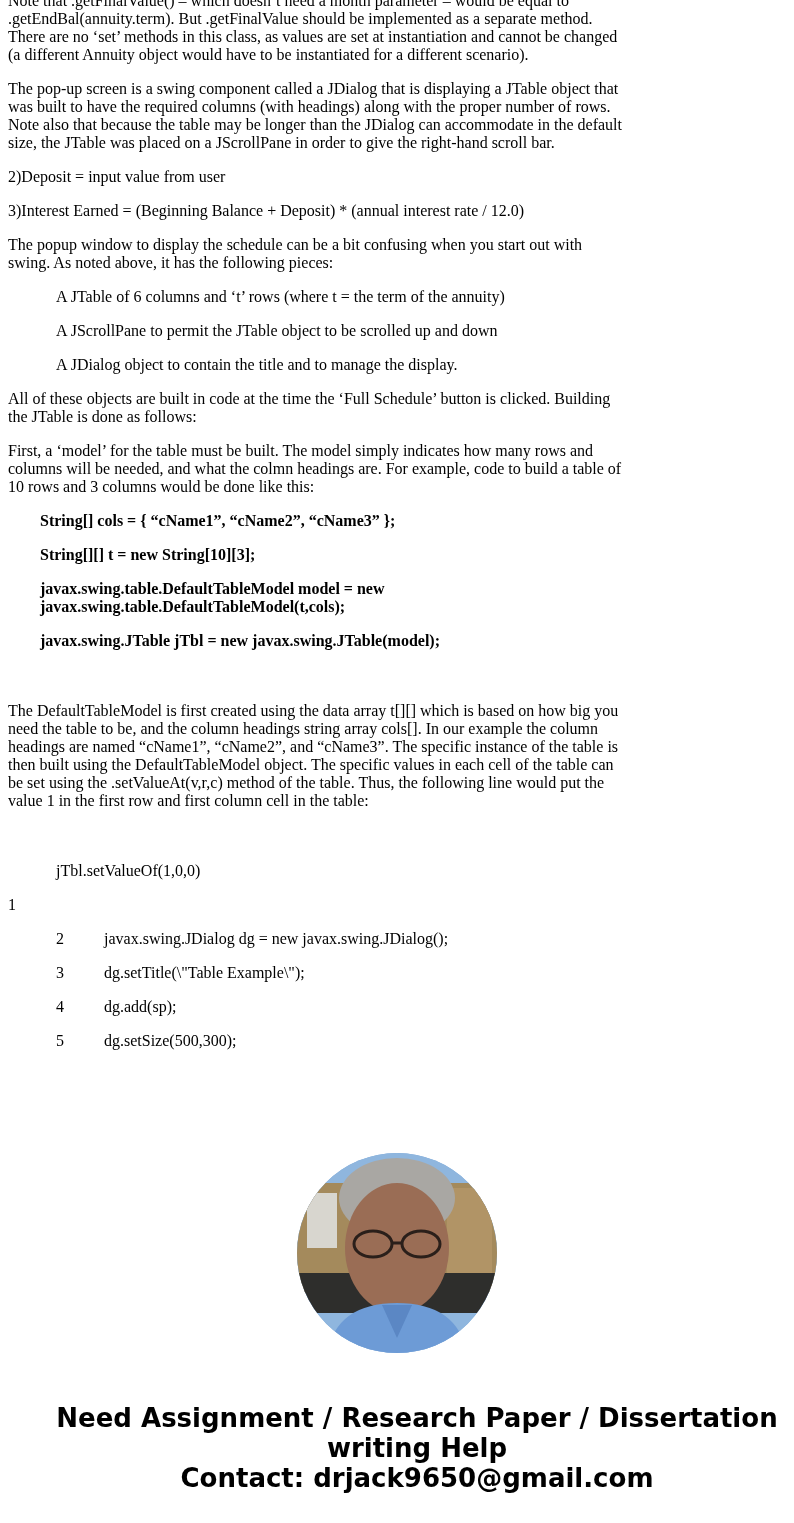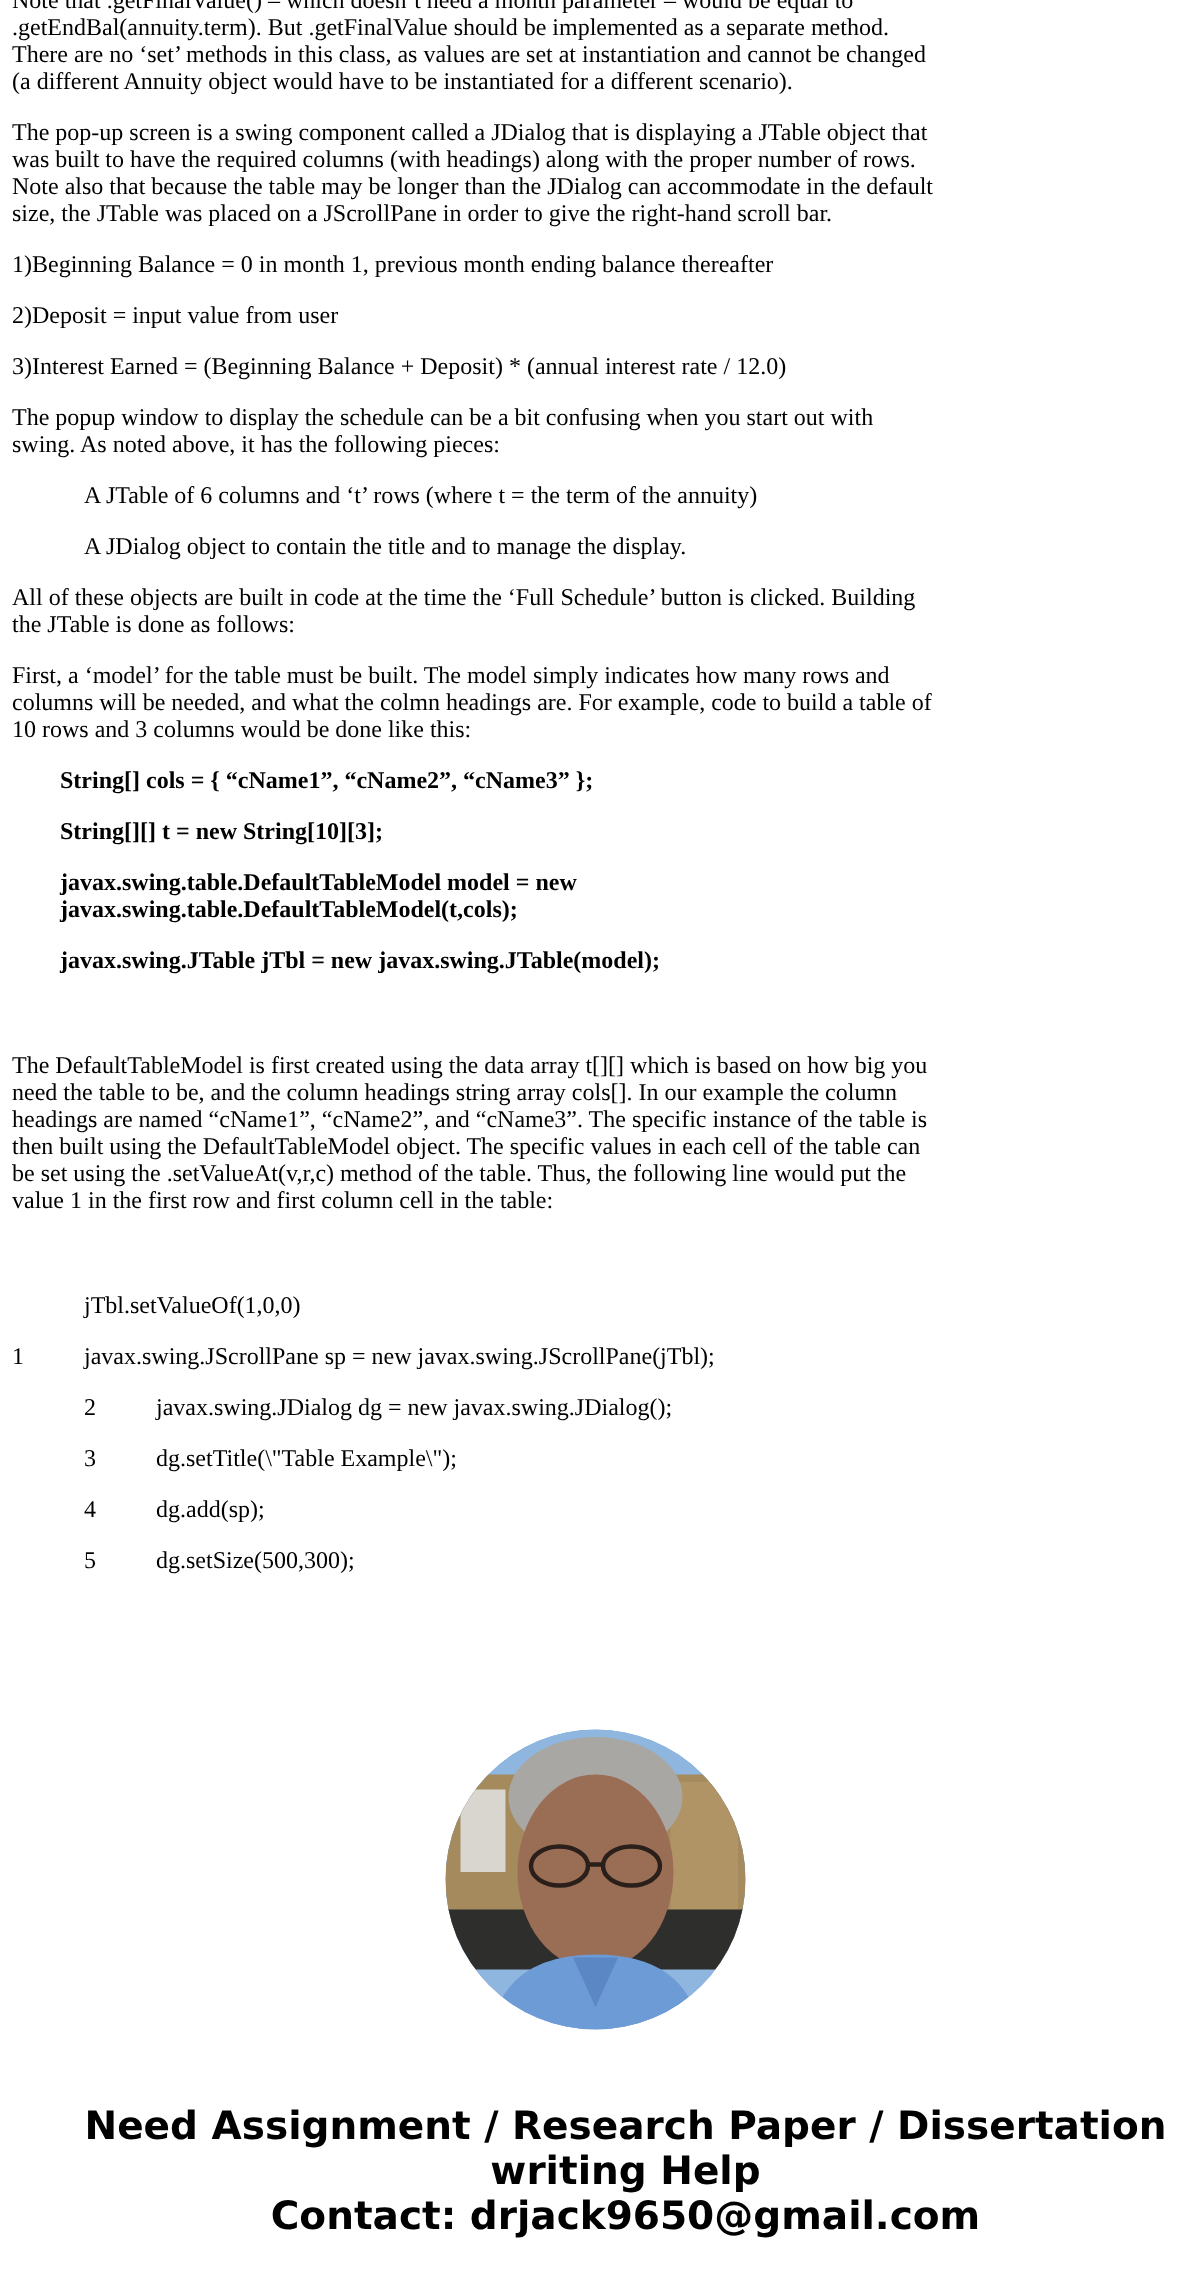--- a/index.html
+++ b/index.html
@@ -57,38 +57,37 @@
       padding-left: 20px;
     }
   </style>
 </head>
 <body>
 
 <div class="clip">
   <div class="doc">
     <p class="p">Note that .getFinalValue() – which doesn’t need a month parameter – would be equal to .getEndBal(annuity.term). But .getFinalValue should be implemented as a separate method. There are no ‘set’ methods in this class, as values are set at instantiation and cannot be changed (a different Annuity object would have to be instantiated for a different scenario).</p>
     <p class="p">The pop-up screen is a swing component called a JDialog that is displaying a JTable object that was built to have the required columns (with headings) along with the proper number of rows. Note also that because the table may be longer than the JDialog can accommodate in the default size, the JTable was placed on a JScrollPane in order to give the right-hand scroll bar.</p>
-    <p class="p">1)Beginning Balance = 0 in month 1, previous month ending balance thereafter</p>
     <p class="p">2)Deposit = input value from user</p>
     <p class="p">3)Interest Earned = (Beginning Balance + Deposit) * (annual interest rate / 12.0)</p>
     <p class="p">The popup window to display the schedule can be a bit confusing when you start out with swing. As noted above, it has the following pieces:</p>
     <p class="p indent">A JTable of 6 columns and ‘t’ rows (where t = the term of the annuity)</p>
+    <p class="p indent">A JScrollPane to permit the JTable object to be scrolled up and down</p>
     <p class="p indent">A JDialog object to contain the title and to manage the display.</p>
     <p class="p">All of these objects are built in code at the time the ‘Full Schedule’ button is clicked. Building the JTable is done as follows:</p>
     <p class="p">First, a ‘model’ for the table must be built. The model simply indicates how many rows and columns will be needed, and what the colmn headings are. For example, code to build a table of 10 rows and 3 columns would be done like this:</p>
     <p class="p code">String[] cols = { “cName1”, “cName2”, “cName3” };</p>
     <p class="p code">String[][] t = new String[10][3];</p>
     <p class="p code">javax.swing.table.DefaultTableModel model = new javax.swing.table.DefaultTableModel(t,cols);</p>
     <p class="p code spacer-after">javax.swing.JTable jTbl = new javax.swing.JTable(model);</p>
     <p class="p spacer-after">The DefaultTableModel is first created using the data array t[][] which is based on how big you need the table to be, and the column headings string array cols[]. In our example the column headings are named “cName1”, “cName2”, and “cName3”. The specific instance of the table is then built using the DefaultTableModel object. The specific values in each cell of the table can be set using the .setValueAt(v,r,c) method of the table. Thus, the following line would put the value 1 in the first row and first column cell in the table:</p>
     <p class="p indent">jTbl.setValueOf(1,0,0)</p>
 
     <div class="numbered">
       <span class="num">1</span>
-      <span>javax.swing.JScrollPane sp = new javax.swing.JScrollPane(jTbl);</span>
     </div>
     <div class="numbered sub">
       <span class="num">2</span>
       <span>javax.swing.JDialog dg = new javax.swing.JDialog();</span>
     </div>
     <div class="numbered sub">
       <span class="num">3</span>
       <span>dg.setTitle(\"Table Example\");</span>
     </div>
     <div class="numbered sub">

